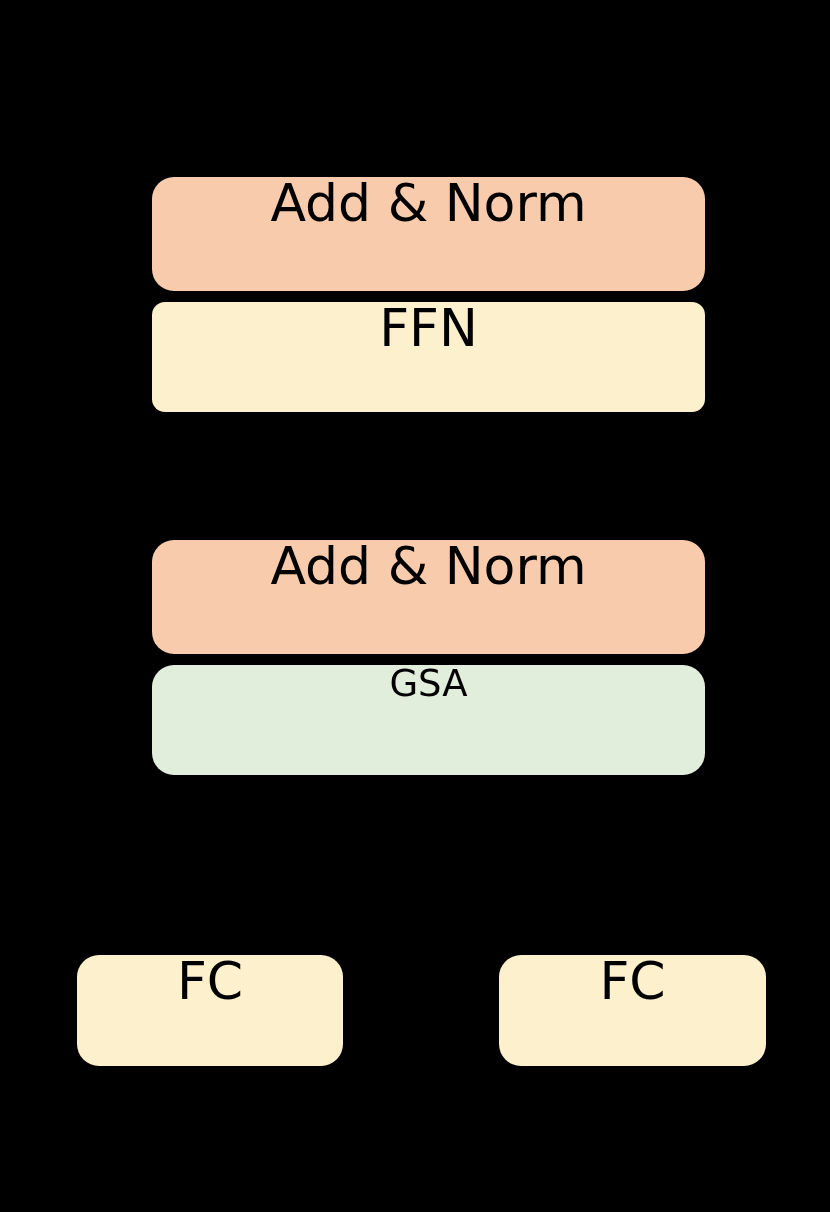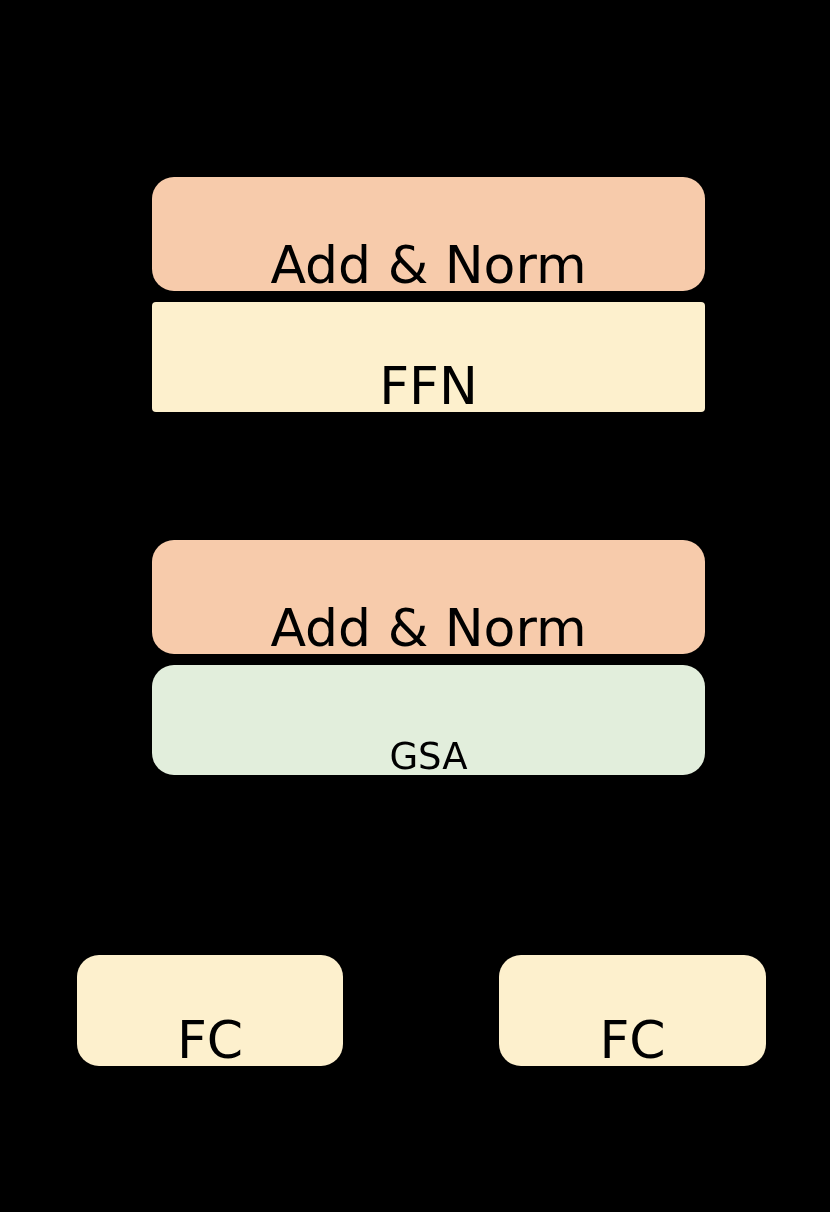--- a/index.html
+++ b/index.html
@@ -15,21 +15,21 @@
     position: relative;
     width: 830px;
     height: 1212px;
     background: #000000;
     overflow: hidden;
   }
   .node {
     position: absolute;
     box-sizing: border-box;
     display: flex;
-    align-items: flex-end;
+    align-items: flex-start;
     justify-content: center;
     text-align: center;
     color: #000000;
     line-height: 1;
     -webkit-font-smoothing: antialiased;
   }
   
   .node.addnorm1 {
     left: 152px;
     top: 177px;
@@ -37,21 +37,21 @@
     height: 114px;
     border-radius: 22px;
     background: #F7CBAB;
     font-size: 52px;
   }
   .node.ffn {
     left: 152px;
     top: 302px;
     width: 553px;
     height: 110px;
-    border-radius: 4px;
+    border-radius: 13px;
     background: #FDF0CD;
     font-size: 52px;
   }
   .node.addnorm2 {
     left: 152px;
     top: 540px;
     width: 553px;
     height: 114px;
     border-radius: 22px;
     background: #F7CBAB;

